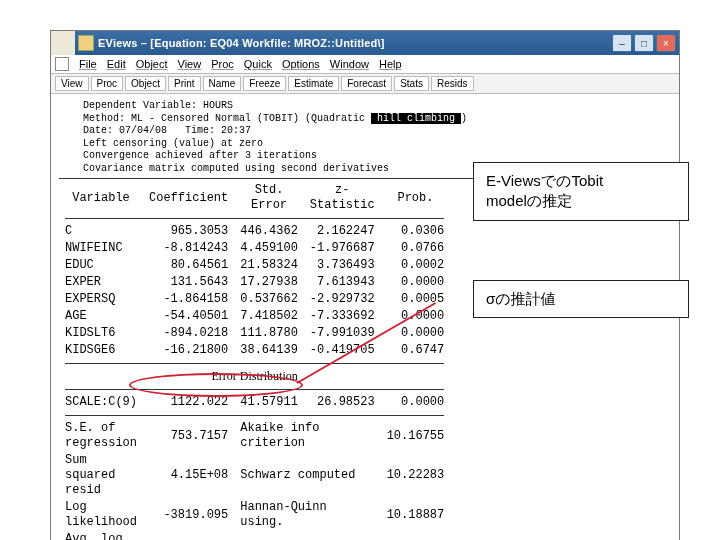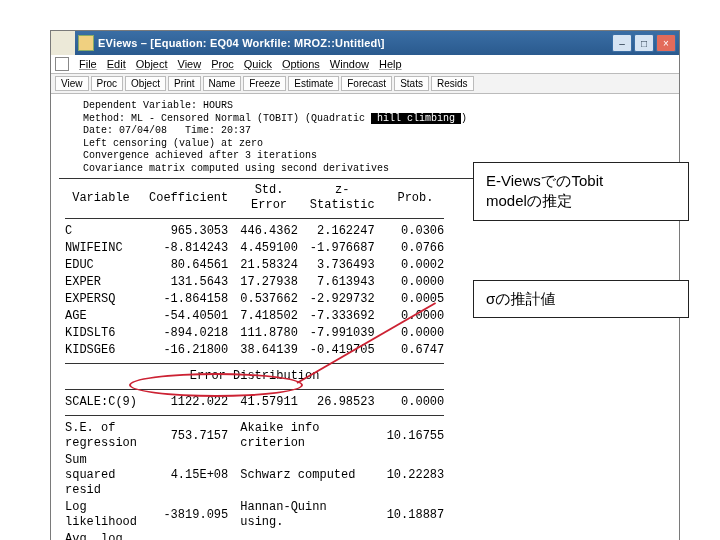--- a/index.html
+++ b/index.html
@@ -17,21 +17,21 @@
   .tbtn { border:1px solid #bbb; background:#fdfdfd; padding:1px 5px; cursor:default; }
   .content { background:#fff; padding:6px 8px 8px 8px; font-family: "Courier New", monospace; font-size:10px; color:#000; line-height:1.25; position:relative; }
   .info div { white-space:pre;margin-left:24px; }
   .hl { background:#000000; color:#fff; padding:0 6px; }
   hr { border:none; border-top:1px solid #333; margin:3px 0; }
   table { border-collapse:collapse; width:62%; font-size:12px; }
   td, th { padding:1px 6px; }
   th { font-weight:normal; text-align:center; }
   td.l { text-align:left; }
   td.r { text-align:right; font-variant-numeric: tabular-nums; }
-  .sect { text-align:center; }
+  .sect { text-align:center;font-family:Liberation Serif, serif; }
   .callout { position:absolute; background:#fff; border:1px solid #222; padding:8px 12px; font-family: Arial, sans-serif; font-size:15px; line-height:1.35; }
   .c1 { top:68px; right:-10px; width:190px; }
   .c2 { top:186px; right:-10px; width:190px; }
   .ring { position:absolute; border:2px solid #c23; border-radius:50%; }
   .r1 { left:78px; top:279px; width:170px; height:20px; }
   .lead { position:absolute; border-top:2px solid #c23; transform-origin:left center; }
 </style>
 </head>
 <body>
 

